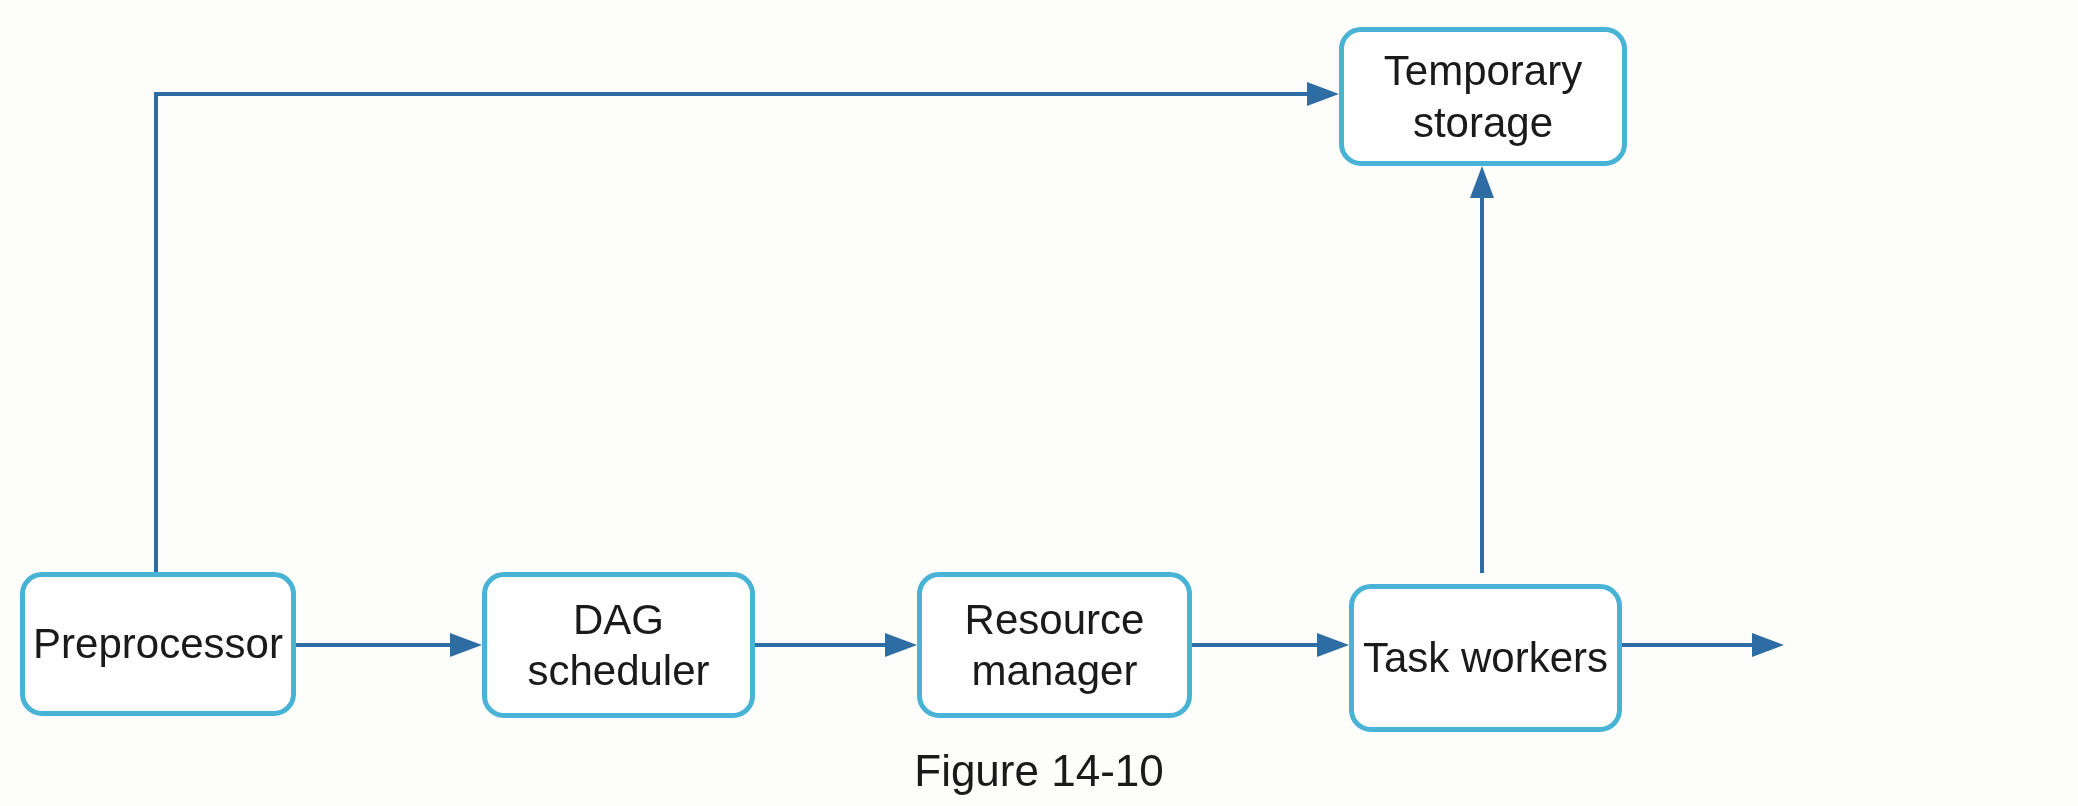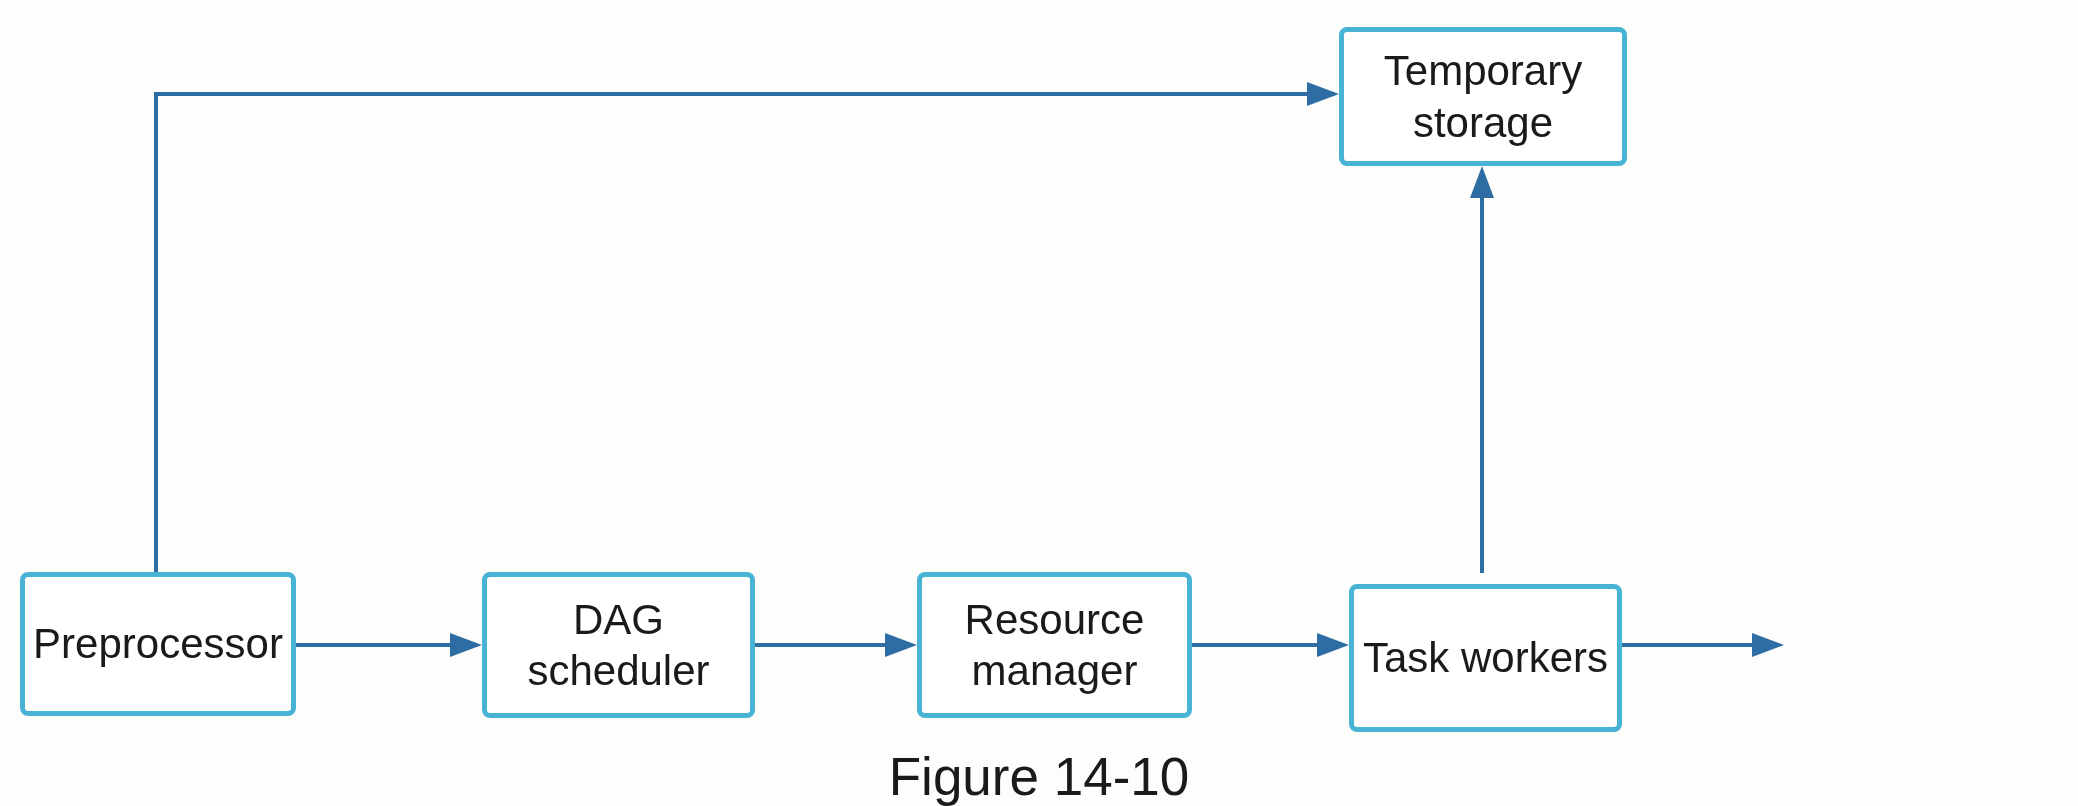--- a/index.html
+++ b/index.html
@@ -32,36 +32,36 @@
     stroke-linejoin: miter;
   }
   .conn-head {
     fill: var(--arrow);
     stroke: none;
   }
   .node {
     position: absolute;
     background: var(--node-fill);
     border: 5px solid var(--node-border);
-    border-radius: 8px;
+    border-radius: 22px;
     display: flex;
     align-items: center;
     justify-content: center;
     text-align: center;
     color: var(--text);
     font-size: 42px;
     line-height: 1.22;
   }
   .node span { white-space: pre-line; }
   .caption {
     position: absolute;
     left: 0; top: 746px;
     width: 2078px;
     text-align: center;
-    font-size: 53px;
+    font-size: 44px;
     color: var(--text);
   }
 </style>
 </head>
 <body>
 
 <div class="canvas">
 
   <svg class="connectors" viewBox="0 0 2078 806" xmlns="http://www.w3.org/2000/svg">
 

